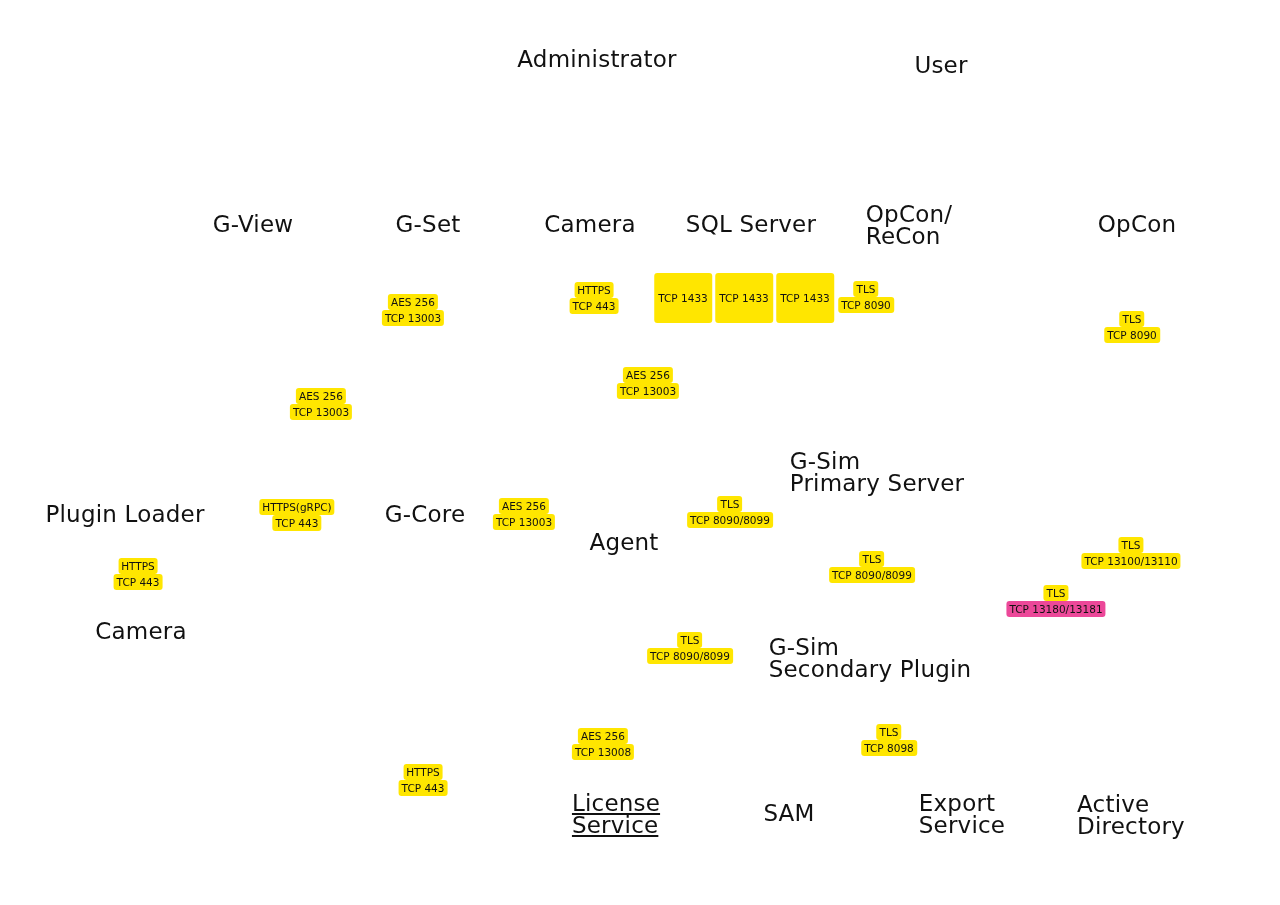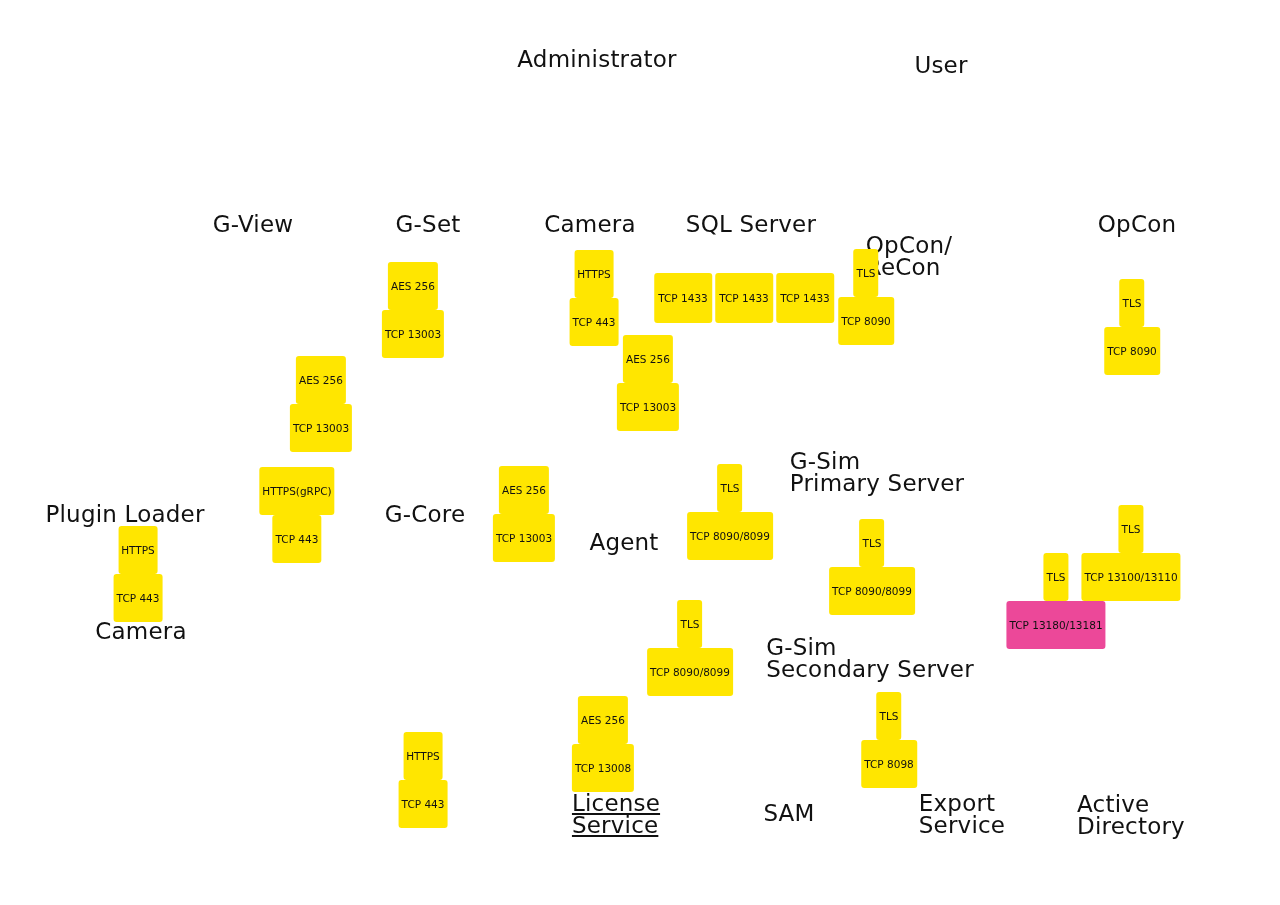--- a/index.html
+++ b/index.html
@@ -4,21 +4,21 @@
 <style>
   html, body { margin: 0; padding: 0; background: #ffffff; }
   body { width: 1280px; height: 905px; position: relative; overflow: hidden;
          font-family: "DejaVu Sans", sans-serif; color: #111111; }
   .node { position: absolute; text-align: left; font-size: 23px; line-height: 22px;
           transform: translate(-50%, -50%); white-space: nowrap; letter-spacing: 0.2px; }
   .node .ln { display: block; }
   .tag { position: absolute; transform: translate(-50%, -50%); display: flex; flex-direction: column;
          align-items: center; font-family: "DejaVu Sans", sans-serif; font-size: 10.5px; line-height: 14px;
          color: #111; white-space: nowrap; }
-  .tag .ln { background: #FFE600; padding: 17px 3px; border-radius: 3px; display: block; }
+  .tag .ln { background: #FFE600; padding: 1px 3px; border-radius: 3px; display: block; }
   .tag .ln + .ln { margin-top: 0; }
   .tag.single .ln { padding: 18px 4px; }
 </style>
 </head>
 <body>
 
 <div class="node" style="left:597px;top:59px;">
   <span class="ln">Administrator</span>
 </div>
 <div class="node" style="left:941px;top:65px;">
@@ -29,21 +29,21 @@
 </div>
 <div class="node" style="left:428px;top:224px;">
   <span class="ln">G-Set</span>
 </div>
 <div class="node" style="left:590px;top:224px;">
   <span class="ln">Camera</span>
 </div>
 <div class="node" style="left:751px;top:224px;">
   <span class="ln">SQL Server</span>
 </div>
-<div class="node" style="left:909px;top:225px;margin-top:31px;">
+<div class="node" style="left:909px;top:225px;">
   <span class="ln">OpCon/</span>
   <span class="ln">ReCon</span>
 </div>
 <div class="node" style="left:1137px;top:224px;">
   <span class="ln">OpCon</span>
 </div>
 <div class="node" style="left:877px;top:472px;">
   <span class="ln">G-Sim</span>
   <span class="ln">Primary Server</span>
 </div>
@@ -54,21 +54,21 @@
   <span class="ln">G-Core</span>
 </div>
 <div class="node" style="left:624px;top:513px;margin-top:29px;">
   <span class="ln">Agent</span>
 </div>
 <div class="node" style="left:141px;top:631px;">
   <span class="ln">Camera</span>
 </div>
 <div class="node" style="left:870px;top:658px;">
   <span class="ln">G-Sim</span>
-  <span class="ln">Secondary Server</span>
+  <span class="ln">Secondary Plugin</span>
 </div>
 <div class="node" style="left:616px;top:814px;text-decoration:underline;">
   <span class="ln">License</span>
   <span class="ln">Service</span>
 </div>
 <div class="node" style="left:789px;top:813px;">
   <span class="ln">SAM</span>
 </div>
 <div class="node" style="left:962px;top:814px;">
   <span class="ln">Export</span>

